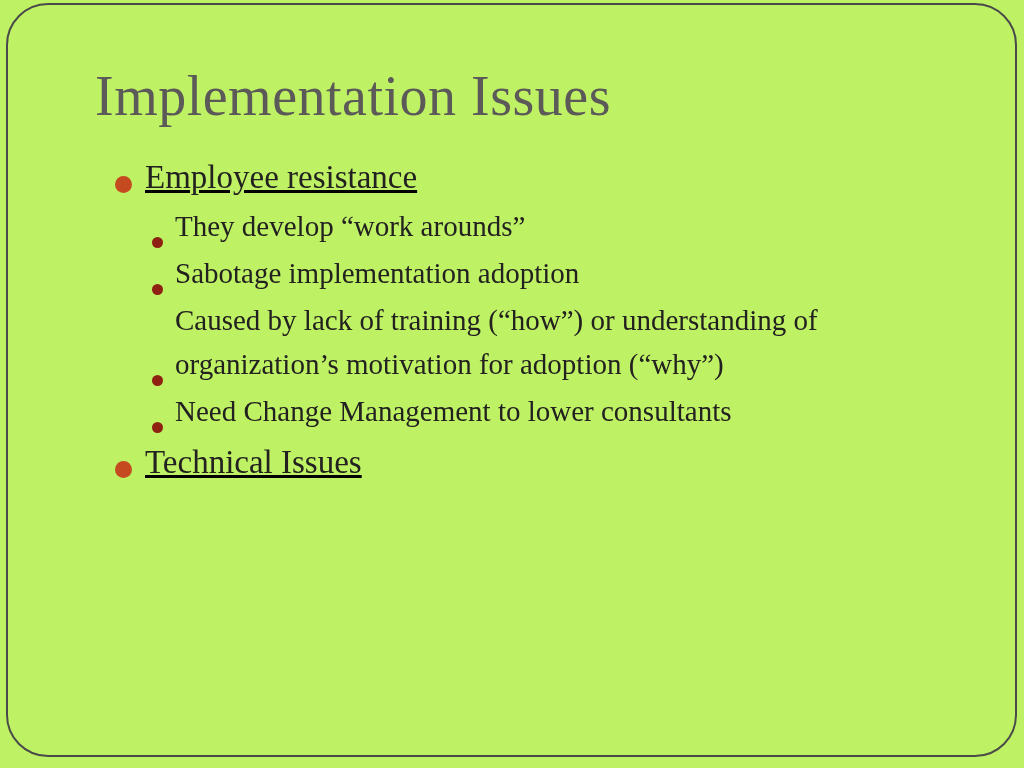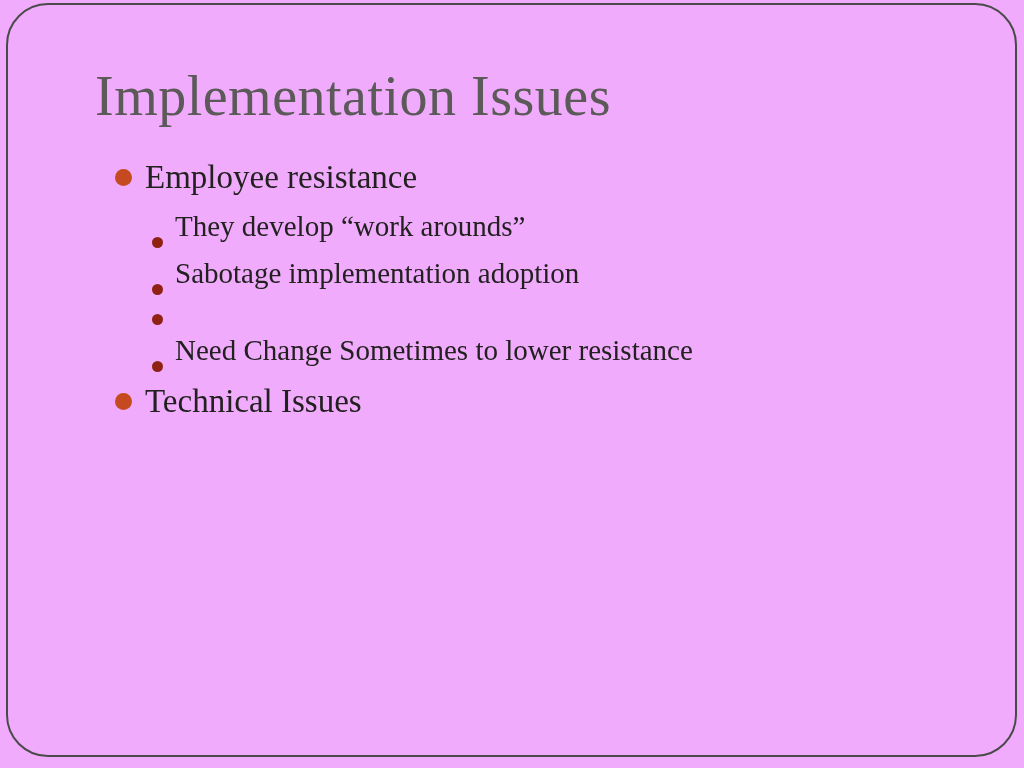--- a/index.html
+++ b/index.html
@@ -10,21 +10,21 @@
   body {
     width: 1024px;
     height: 768px;
     font-family: "Liberation Serif", "DejaVu Serif", serif;
     overflow: hidden;
   }
   .slide {
     position: relative;
     width: 1024px;
     height: 768px;
-    background: #f0abfc;
+    background: #bef264;
     overflow: hidden;
   }
   .frame {
     position: absolute;
     left: 6px;
     top: 3px;
     right: 7px;
     bottom: 11px;
     border: 2px solid var(--border, #4a4a4a);
     border-radius: 42px;
@@ -36,23 +36,24 @@
     font-weight: 400;
     line-height: 1.15;
     color: var(--title, #5c5959);
     letter-spacing: 0.5px;
   }
   .content {
     margin-top: 26px;
   }
   .l1-item {
     display: flex;
-    align-items: flex-start;
+    align-items: center;
     margin-left: 115px;
     margin-bottom: 2px;
+    text-decoration: underline;
   }
   .dot {
     flex: none;
     border-radius: 50%;
   }
   .dot1 {
     width: 17px;
     height: 17px;
     margin-top: 15px;
     margin-right: 13px;
@@ -102,24 +103,25 @@
         <div class="l2-item">
           <span class="dot dot2"></span>
           <span class="l2-text">They develop “work arounds”</span>
         </div>
         <div class="l2-item">
           <span class="dot dot2"></span>
           <span class="l2-text">Sabotage implementation adoption</span>
         </div>
         <div class="l2-item">
           <span class="dot dot2"></span>
+          <span class="l2-text">Caused by lack of training (“how”) or understanding of organization’s motivation for adoption (“why”)</span>
         </div>
         <div class="l2-item">
           <span class="dot dot2"></span>
-          <span class="l2-text">Need Change Sometimes to lower resistance</span>
+          <span class="l2-text">Need Change Management to lower consultants</span>
         </div>
       </div>
       <div class="l1-item">
         <span class="dot dot1"></span>
         <span class="l1-text">Technical Issues</span>
       </div>
     </div>
 </div>
 
 </body></html>

